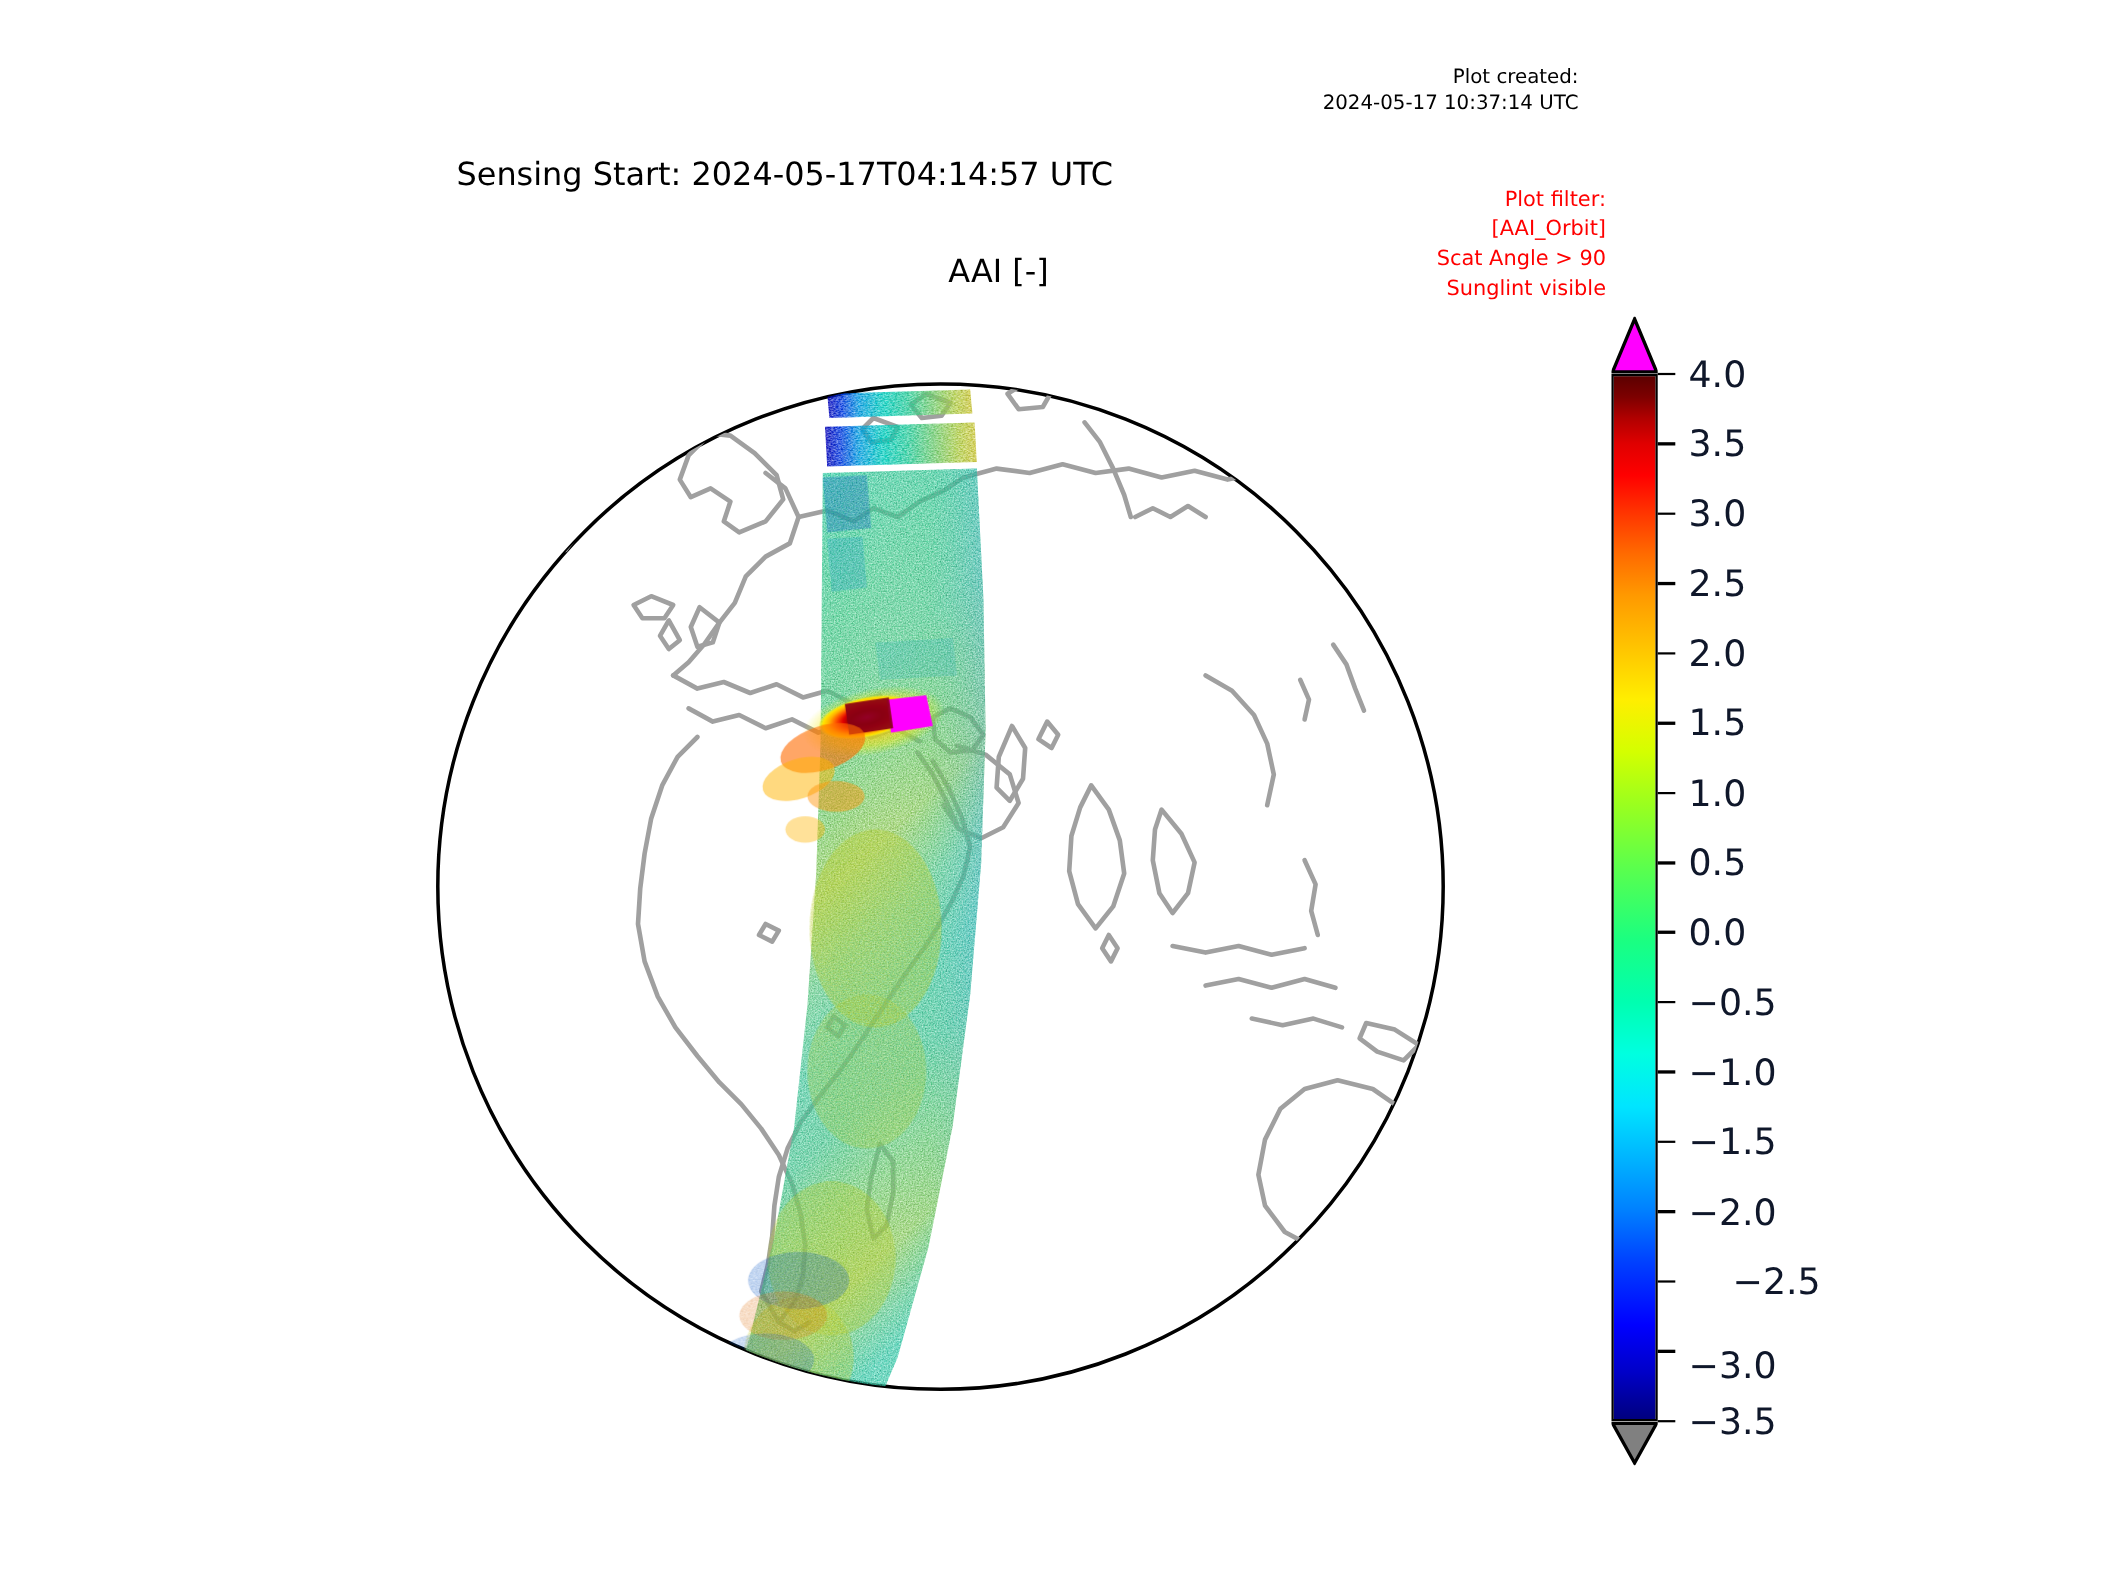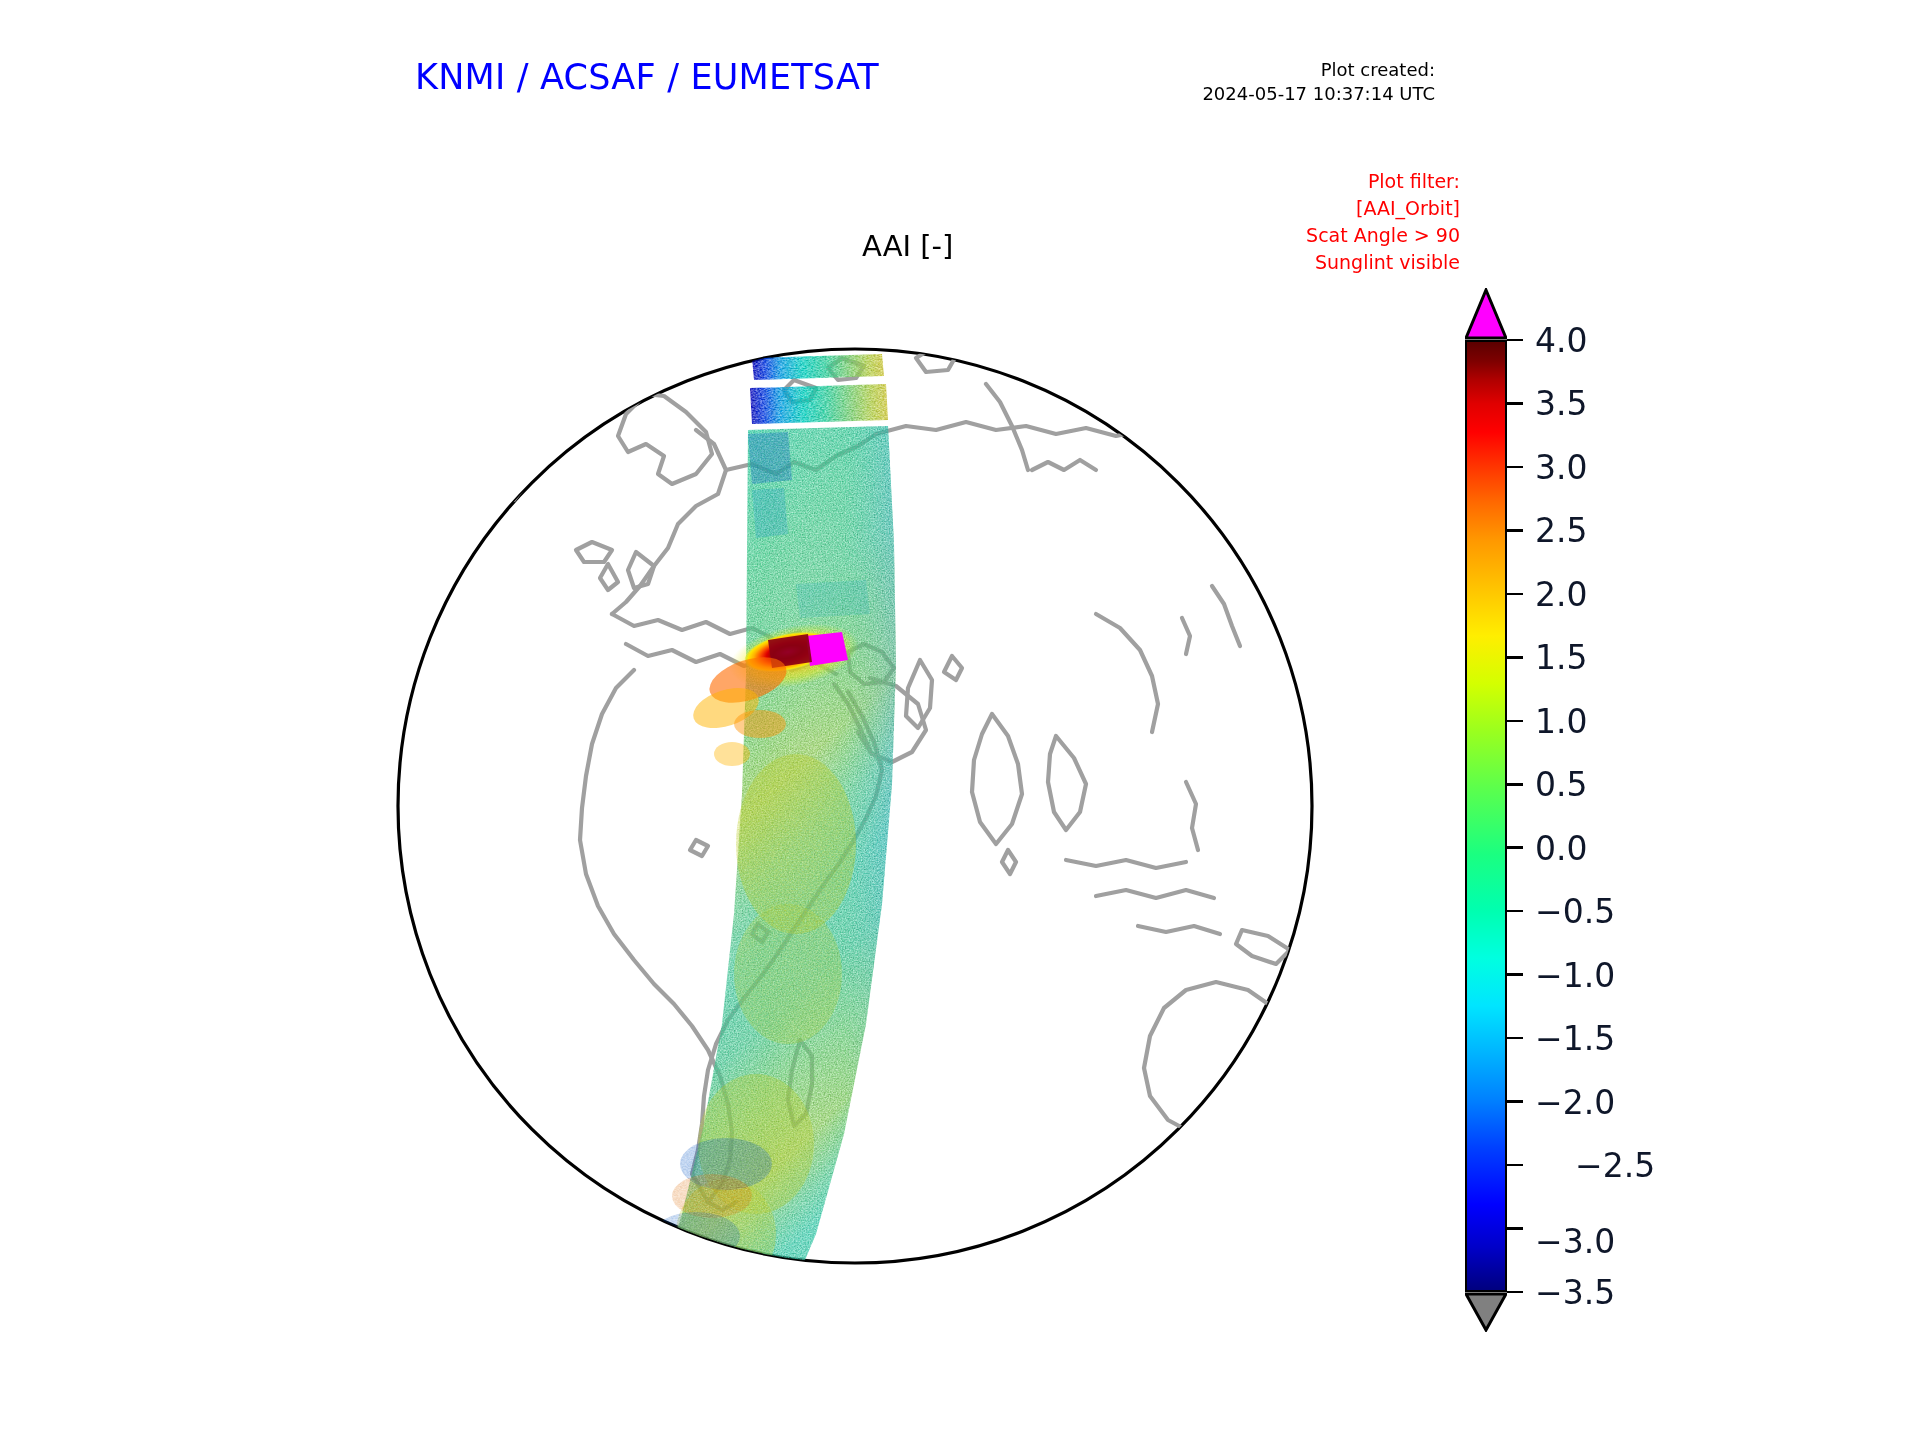--- a/index.html
+++ b/index.html
@@ -78,28 +78,28 @@
   .tick-label{
     position:absolute;left:88px;font-size:33px;color:#0f172a;
     transform:translateY(-50%);white-space:nowrap;
   }
 </style>
 </head>
 <body>
 
 <div class="canvas">
 
-  <div class="agency-title">KNMI / ACSAF / EUMETSAT</div>
 
   <div class="plot-created">
     <div>Plot created:</div>
     <div>2024-05-17 10:37:14 UTC</div>
   </div>
 
   <div class="product-title">
+    <div>Sensing Start: 2024-05-17T04:14:57 UTC</div>
   </div>
 
   <div class="aai-label">AAI [-]</div>
 
   <div class="plot-filter">
     <div>Plot filter:</div>
     <div>[AAI_Orbit]</div>
     <div>Scat Angle &gt; 90</div>
     <div>Sunglint visible</div>
   </div>

